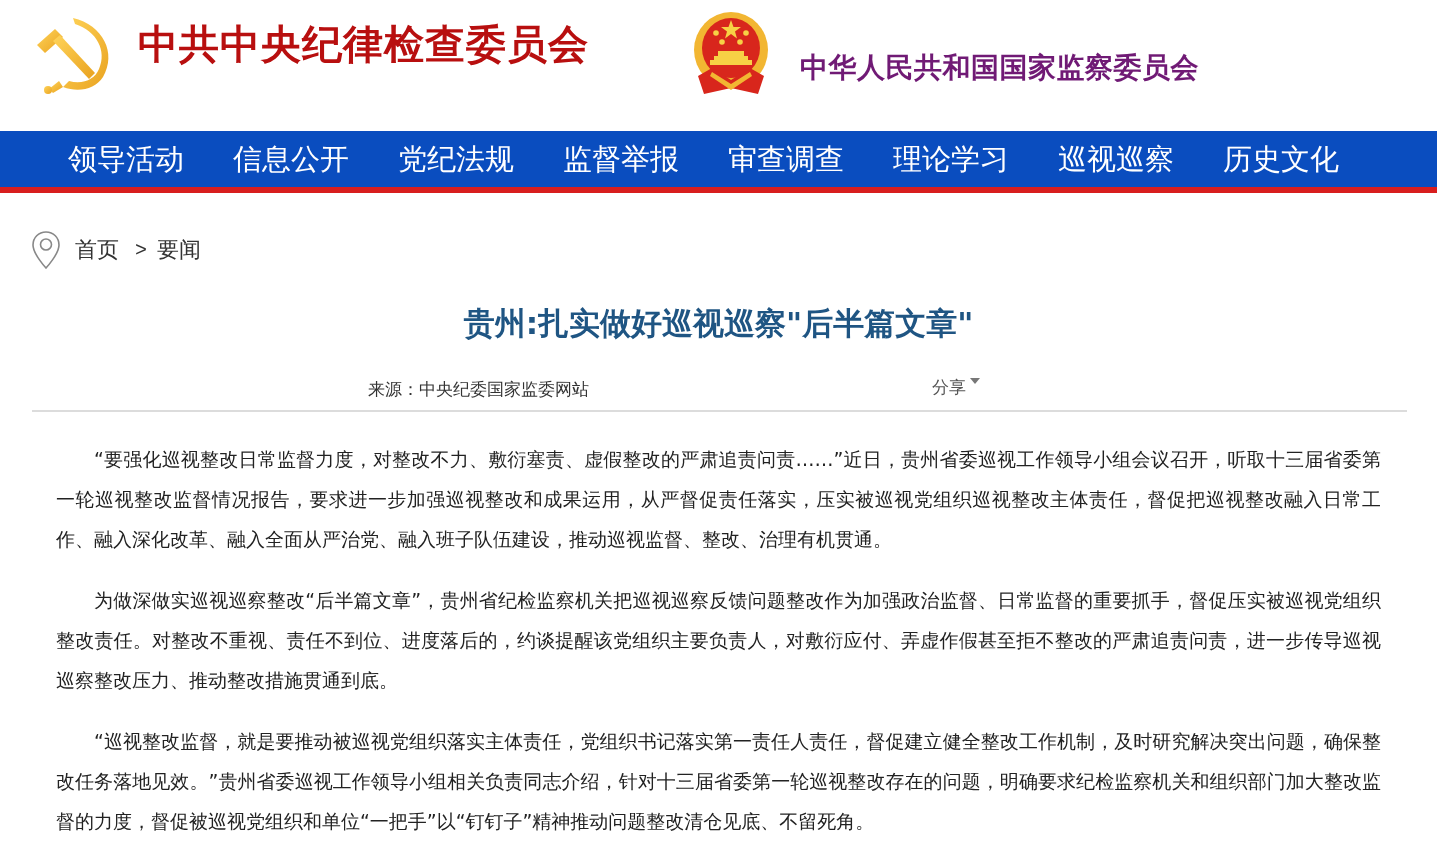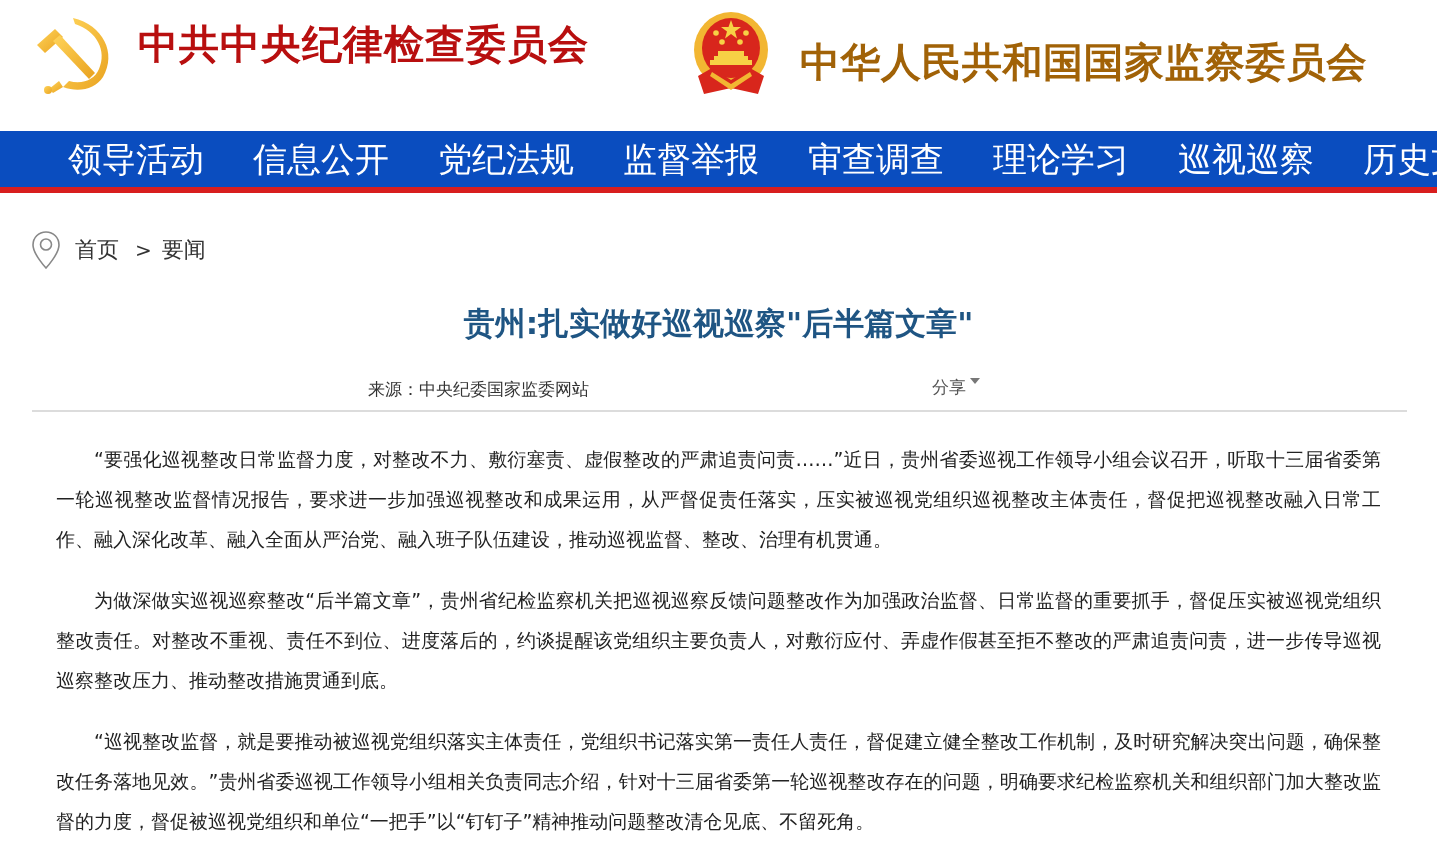--- a/index.html
+++ b/index.html
@@ -5,32 +5,32 @@
   html, body { margin: 0; padding: 0; background: #ffffff; }
   body { width: 1437px; height: 841px; overflow: hidden; position: relative;
          font-family: "DejaVu Sans", "Liberation Sans", sans-serif; color: #222; }
 
   
   .header { position: absolute; left: 0; top: 0; width: 1437px; height: 131px; background: #fff; }
   .logo-left { position: absolute; left: 33px; top: 15px; width: 86px; height: 80px; }
   .site-name-left { position: absolute; left: 138px; top: 16px; font-family: "DejaVu Serif", "Liberation Serif", serif;
                     font-weight: bold; font-size: 40px; color: #b80f0f; letter-spacing: 1px; white-space: nowrap; line-height: 56px; }
   .logo-right { position: absolute; left: 692px; top: 10px; width: 78px; height: 90px; }
-  .site-name-right { position: absolute; left: 800px; top: 34px; font-family: "DejaVu Serif", "Liberation Serif", serif;
-                     font-weight: bold; font-size: 40px; color: #a16207; letter-spacing: 0.5px; white-space: nowrap; line-height: 56px; }
+  .site-name-right { position: absolute; left: 800px; top: 40px; font-family: "DejaVu Serif", "Liberation Serif", serif;
+                     font-weight: bold; font-size: 28px; color: #701a75; letter-spacing: 0.5px; white-space: nowrap; line-height: 56px; }
 
   
   .nav { position: absolute; left: 0; top: 131px; width: 1437px; height: 56px; background: #0a4dbf; }
   .nav-stripe { position: absolute; left: 0; top: 187px; width: 1437px; height: 6px; background: #d81e1e; }
   .nav ul { list-style: none; margin: 0; padding: 0; display: flex; position: absolute; left: 68px; top: 0; height: 56px; }
-  .nav li { font-family: "DejaVu Serif", "Liberation Serif", serif; font-size: 34px; color: #ffffff; line-height: 56px;
+  .nav li { font-family: "DejaVu Serif", "Liberation Serif", serif; font-size: 29px; color: #ffffff; line-height: 56px;
             margin-right: 49px; white-space: nowrap; cursor: pointer; }
 
   
-  .breadcrumb { position: absolute; left: 31px; top: 230px; height: 40px; display: flex; align-items: center; }
+  .breadcrumb { position: absolute; left: 31px; top: 230px; height: 40px; display: flex; align-items: center; font-family: Liberation Mono, monospace; }
   .breadcrumb .pin { width: 30px; height: 40px; margin-right: 14px; }
   .breadcrumb .crumb { font-size: 22px; color: #333; cursor: pointer; }
   .breadcrumb .sep { font-size: 20px; color: #333; margin: 0 10px 0 16px; }
 
   
   .title { position: absolute; left: 0; top: 298px; width: 1437px; text-align: center;
            font-size: 31px; font-weight: bold; color: #1f5583; line-height: 50px; }
 
   
   .meta { position: absolute; top: 374px; left: 0; width: 1437px; height: 30px; font-size: 17px; color: #333; }

